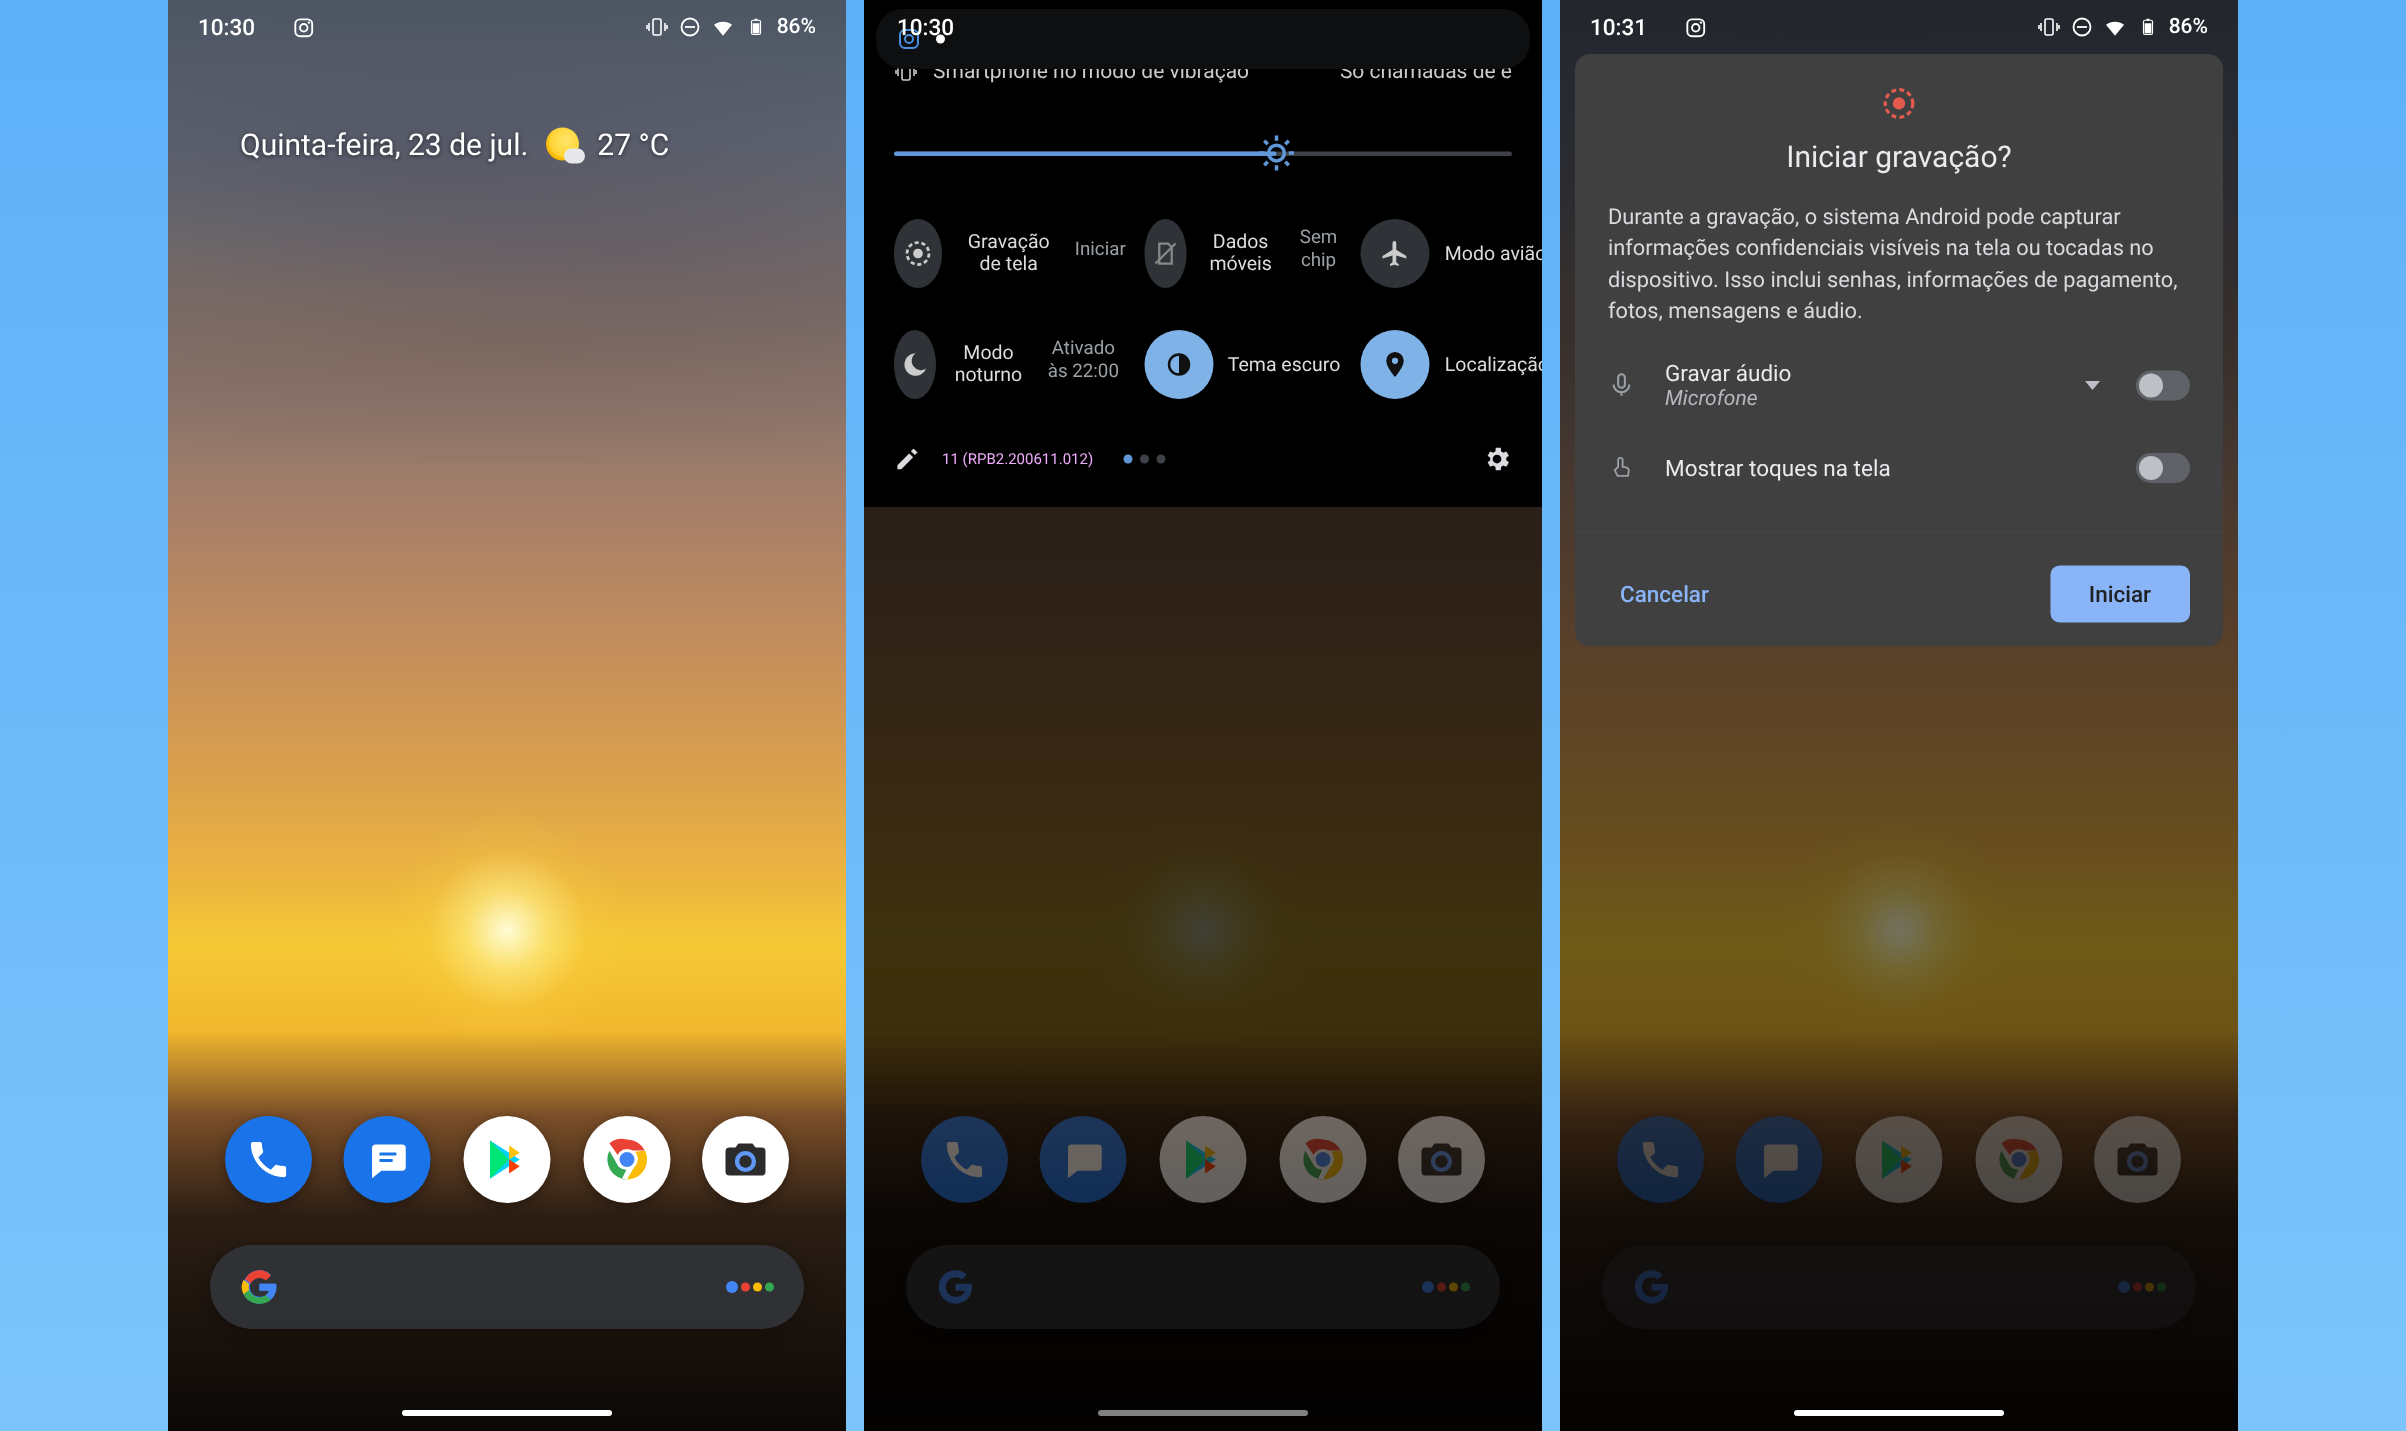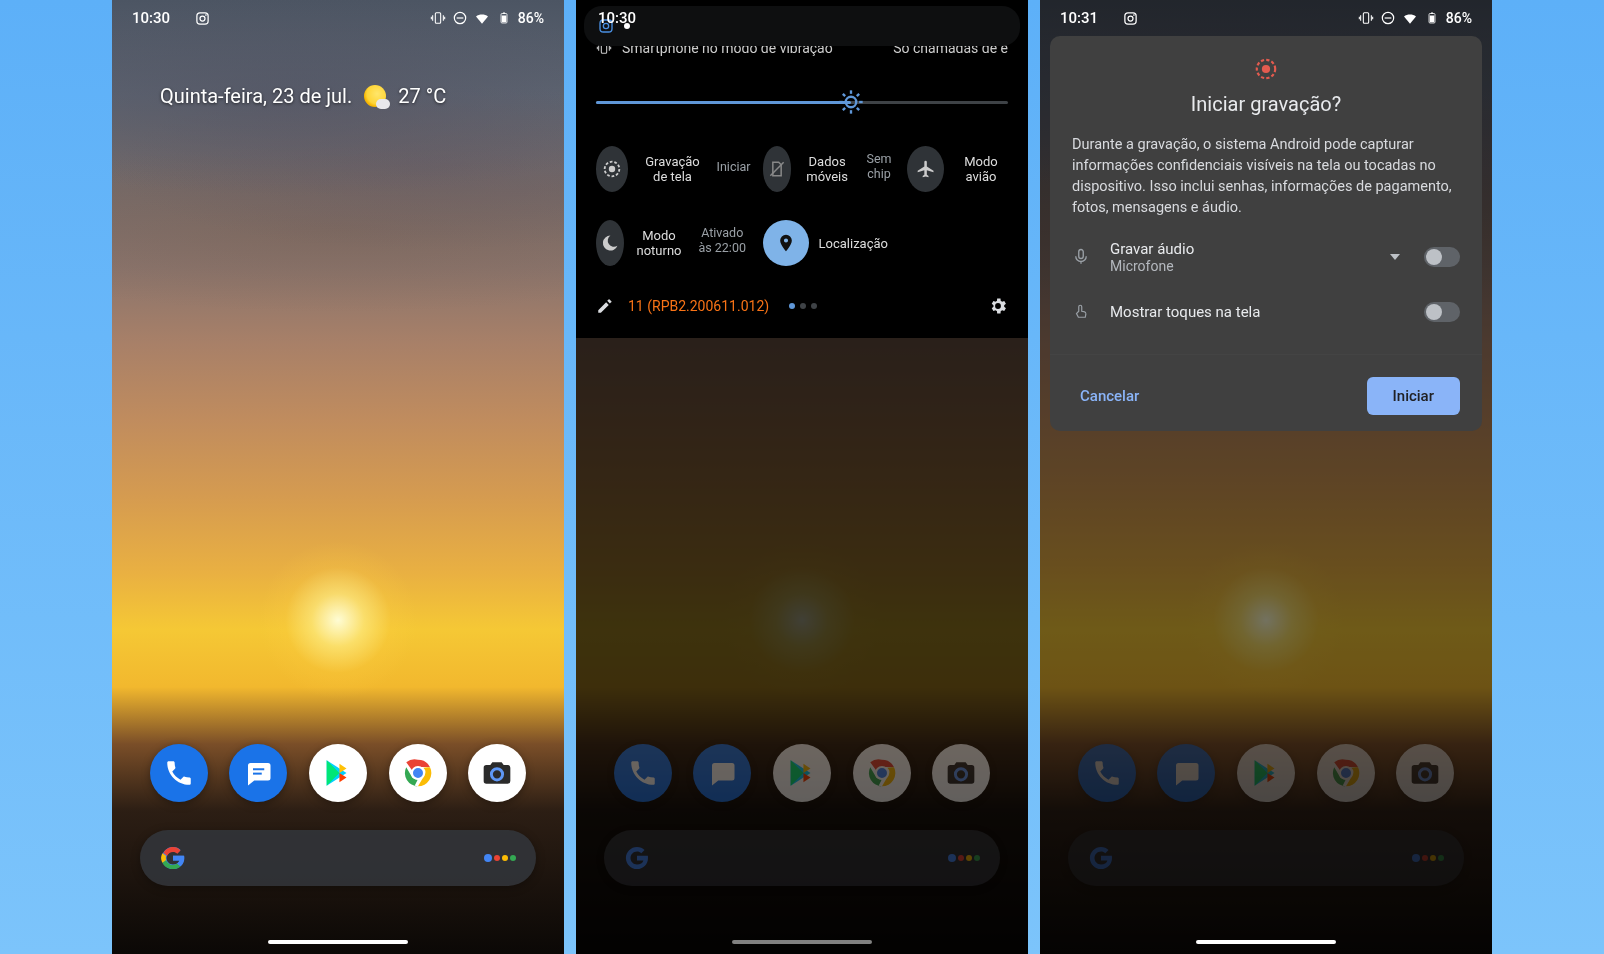--- a/index.html
+++ b/index.html
@@ -227,22 +227,22 @@
     align-items: center;
     justify-content: center;
   }
   .qs-circle.active { background: #7fb3e8; }
   .qs-tile .sub { color: #9aa0a6; font-size: 12.5px; margin-top: -6px; }
   .qs-footer {
     display: flex;
     align-items: center;
     justify-content: space-between;
     padding: 8px 0 14px;
-    color: #f97316;
-    font-size: 14px;
+    color: #f0abfc;
+    font-size: 10px;
   }
   .qs-footer-left { display: flex; align-items: center; gap: 14px; }
   .qs-dots { display: flex; gap: 5px; margin-left: 6px; }
   .qs-dots span { width: 6px; height: 6px; border-radius: 50%; background: #5f97d8; }
   .qs-dots span.dim { background: #3e4246; }
   .notif-card {
     margin: 6px 8px 0;
     background: #0e0f10;
     border-radius: 18px;
     height: 40px;
@@ -274,21 +274,21 @@
   .dialog-title { font-size: 20px; text-align: center; margin-bottom: 18px; }
   .dialog-body { font-size: 14.5px; line-height: 1.45; color: #d8dade; margin-bottom: 8px; }
   .dialog-row {
     display: flex;
     align-items: center;
     gap: 18px;
     padding: 14px 0;
   }
   .dialog-row .row-text { flex: 1; }
   .dialog-row .row-title { font-size: 15px; color: #e8eaed; }
-  .dialog-row .row-sub { font-size: 14px; color: #b4b8be; }
+  .dialog-row .row-sub { font-size: 14px; color: #b4b8be; font-style: italic; }
   .row-icon { width: 20px; color: #9aa0a6; flex-shrink: 0; }
   .switch {
     width: 36px; height: 20px;
     background: #5f6368;
     border-radius: 10px;
     position: relative;
     flex-shrink: 0;
   }
   .switch::after {
     content: '';
@@ -517,20 +517,29 @@
             <svg viewBox="0 0 24 24" width="20" height="20">
                 <path d="M12.5 3a9 9 0 108.4 12.2A7 7 0 0112.5 3z" fill="#ccc"></path>
               </svg>
           </div>
           <span>Modo noturno</span>
           <span class="sub">Ativado às 22:00</span>
         </div>
         <div class="qs-tile">
           <div class="qs-circle active">
             <svg viewBox="0 0 24 24" width="20" height="20">
+                <circle cx="12" cy="12" r="8" fill="none" stroke="#111" stroke-width="2"></circle>
+                <path d="M12 4a8 8 0 010 16V4z" fill="#111"></path>
+              </svg>
+          </div>
+          <span>Tema escuro</span>
+        </div>
+        <div class="qs-tile">
+          <div class="qs-circle active">
+            <svg viewBox="0 0 24 24" width="20" height="20">
                 <path d="M12 2a7 7 0 00-7 7c0 5.2 7 13 7 13s7-7.8 7-13a7 7 0 00-7-7zm0 9.5A2.5 2.5 0 1114.5 9 2.5 2.5 0 0112 11.5z" fill="#111"></path>
               </svg>
           </div>
           <span>Localização</span>
         </div>
       </div>
 
       <div class="qs-footer">
         <div class="qs-footer-left">
           <span>

